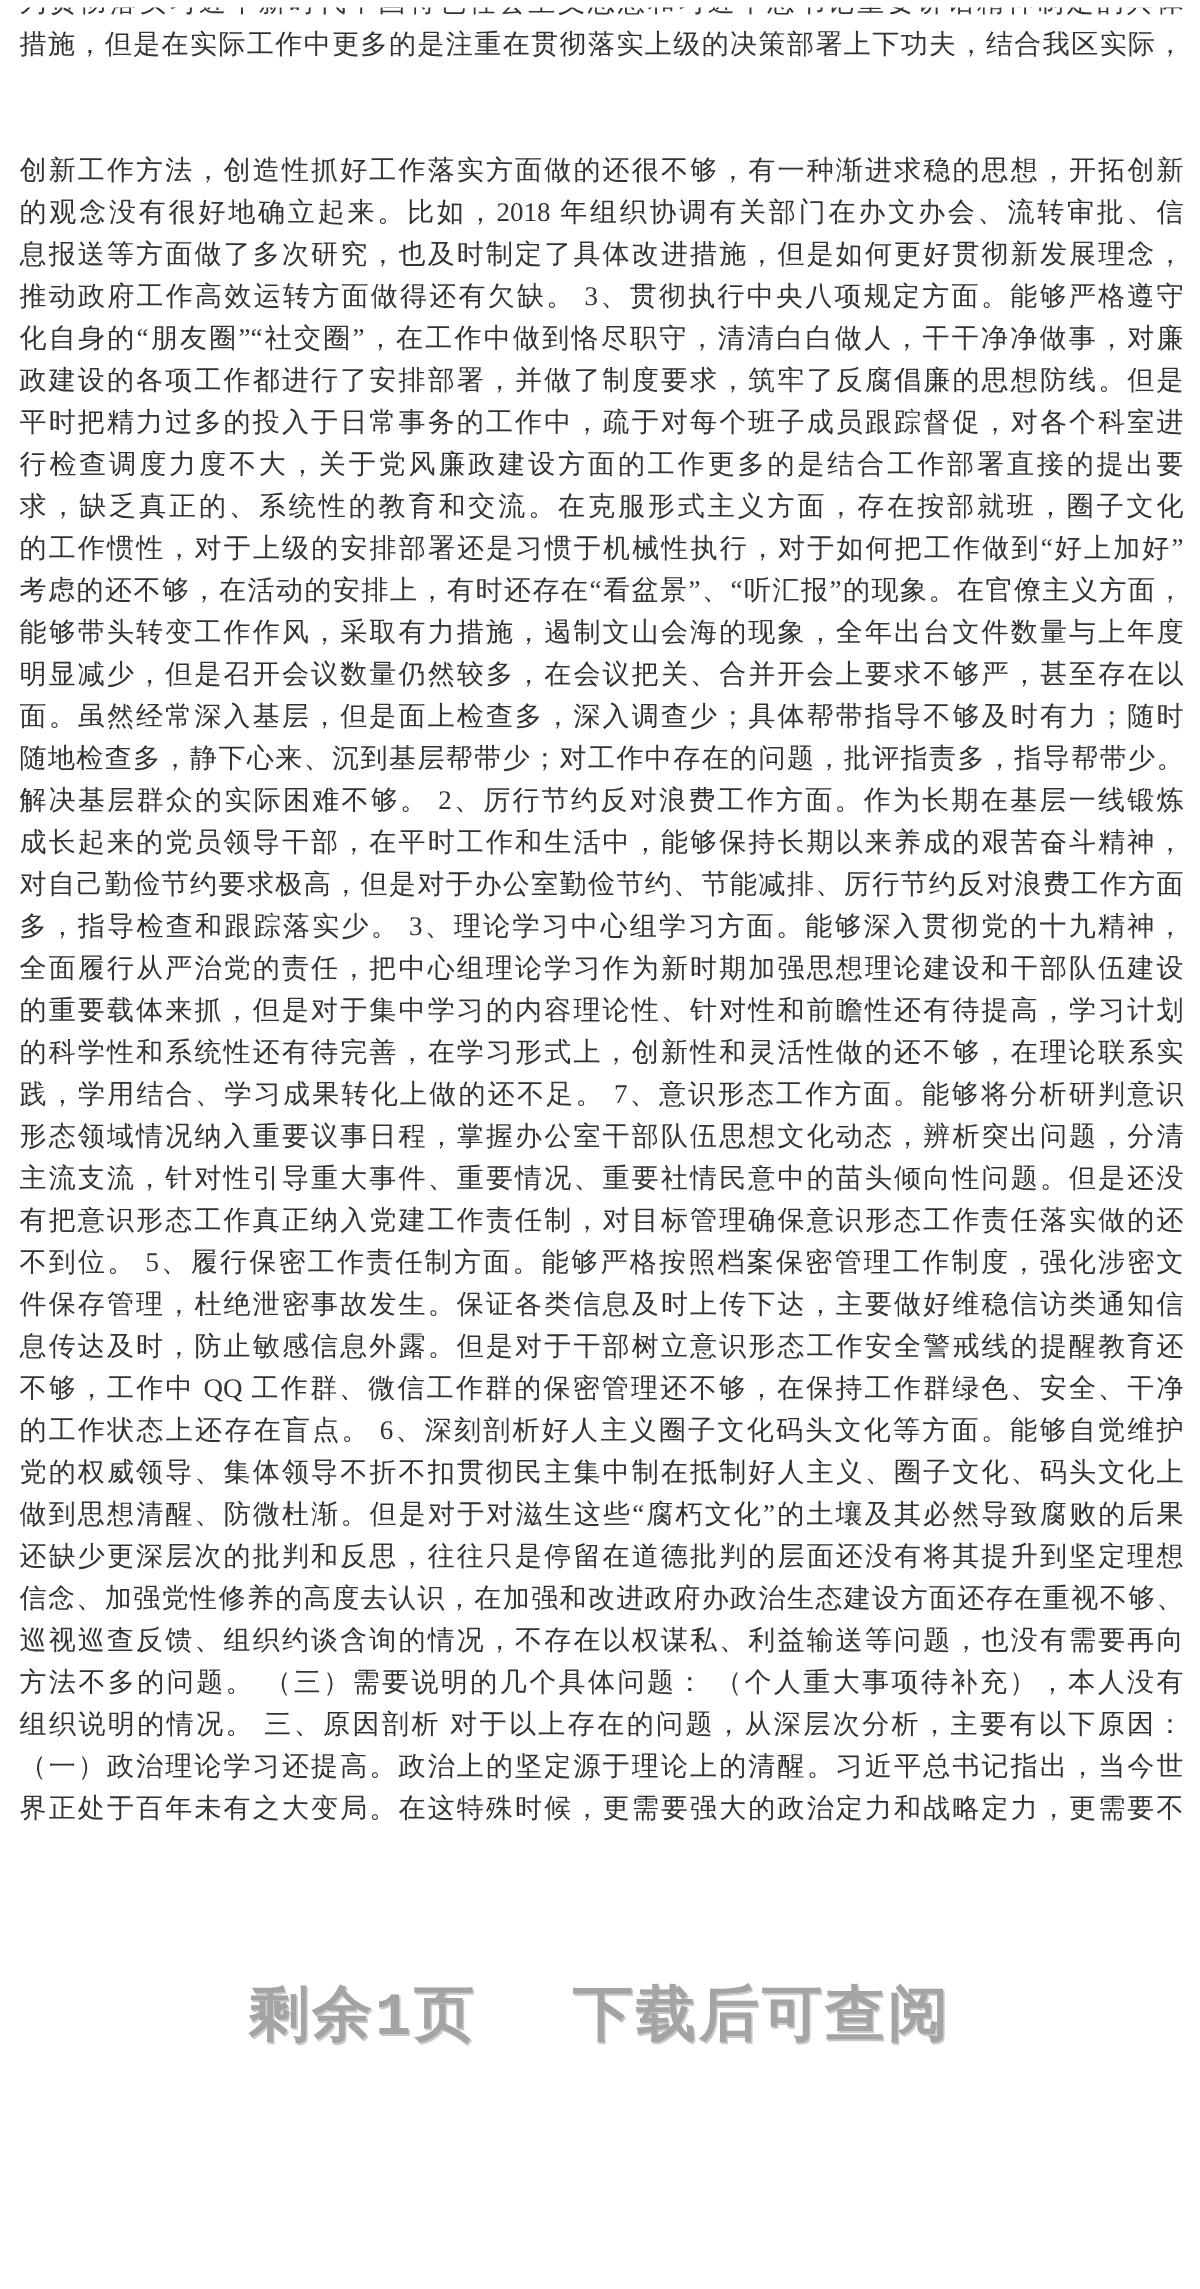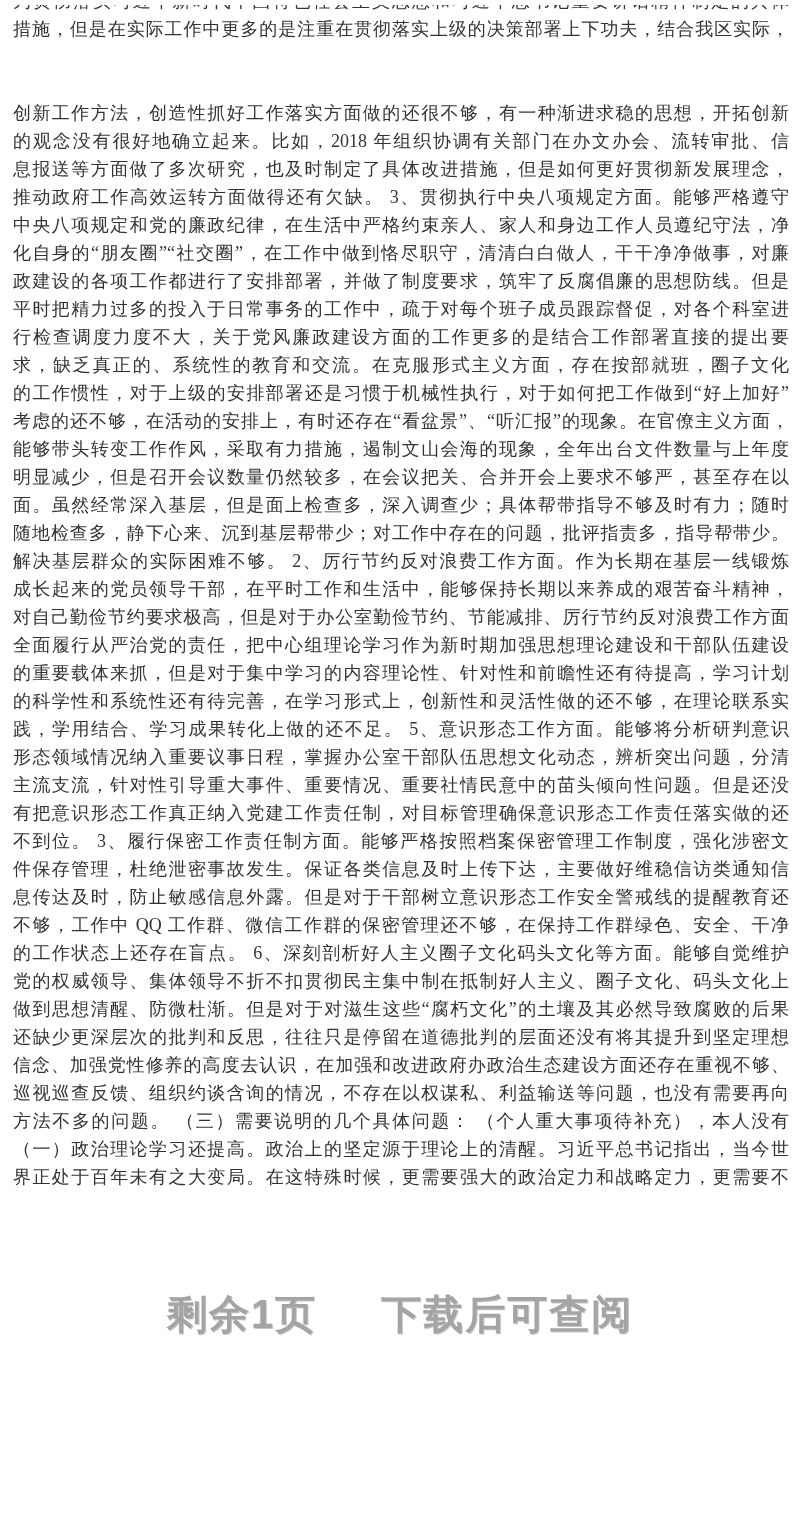--- a/index.html
+++ b/index.html
@@ -64,57 +64,58 @@
 
     <div class="line">措施，但是在实际工作中更多的是注重在贯彻落实上级的决策部署上下功夫，结合我区实际，</div>
 
     <div class="para-spacer"></div>
 
     <div>
         <div class="line">创新工作方法，创造性抓好工作落实方面做的还很不够，有一种渐进求稳的思想，开拓创新</div>
         <div class="line">的观念没有很好地确立起来。比如，2018 年组织协调有关部门在办文办会、流转审批、信</div>
         <div class="line">息报送等方面做了多次研究，也及时制定了具体改进措施，但是如何更好贯彻新发展理念，</div>
         <div class="line">推动政府工作高效运转方面做得还有欠缺。 3、贯彻执行中央八项规定方面。能够严格遵守</div>
-        <div class="line">中央八项规定和党的廉政纪律，在生活中严格约束亲人、家人和身边工作人员遵纪守法，净</div>
         <div class="line">化自身的“朋友圈”“社交圈”，在工作中做到恪尽职守，清清白白做人，干干净净做事，对廉</div>
         <div class="line">政建设的各项工作都进行了安排部署，并做了制度要求，筑牢了反腐倡廉的思想防线。但是</div>
         <div class="line">平时把精力过多的投入于日常事务的工作中，疏于对每个班子成员跟踪督促，对各个科室进</div>
         <div class="line">行检查调度力度不大，关于党风廉政建设方面的工作更多的是结合工作部署直接的提出要</div>
         <div class="line">求，缺乏真正的、系统性的教育和交流。在克服形式主义方面，存在按部就班，圈子文化</div>
         <div class="line">的工作惯性，对于上级的安排部署还是习惯于机械性执行，对于如何把工作做到“好上加好”</div>
         <div class="line">考虑的还不够，在活动的安排上，有时还存在“看盆景”、“听汇报”的现象。在官僚主义方面，</div>
         <div class="line">能够带头转变工作作风，采取有力措施，遏制文山会海的现象，全年出台文件数量与上年度</div>
         <div class="line">明显减少，但是召开会议数量仍然较多，在会议把关、合并开会上要求不够严，甚至存在以</div>
         <div class="line">面。虽然经常深入基层，但是面上检查多，深入调查少；具体帮带指导不够及时有力；随时</div>
         <div class="line">随地检查多，静下心来、沉到基层帮带少；对工作中存在的问题，批评指责多，指导帮带少。</div>
         <div class="line">解决基层群众的实际困难不够。 2、厉行节约反对浪费工作方面。作为长期在基层一线锻炼</div>
         <div class="line">成长起来的党员领导干部，在平时工作和生活中，能够保持长期以来养成的艰苦奋斗精神，</div>
         <div class="line">对自己勤俭节约要求极高，但是对于办公室勤俭节约、节能减排、厉行节约反对浪费工作方面</div>
+        <div class="line">多，指导检查和跟踪落实少。 3、理论学习中心组学习方面。能够深入贯彻党的十九精神，</div>
         <div class="line">全面履行从严治党的责任，把中心组理论学习作为新时期加强思想理论建设和干部队伍建设</div>
         <div class="line">的重要载体来抓，但是对于集中学习的内容理论性、针对性和前瞻性还有待提高，学习计划</div>
         <div class="line">的科学性和系统性还有待完善，在学习形式上，创新性和灵活性做的还不够，在理论联系实</div>
-        <div class="line">践，学用结合、学习成果转化上做的还不足。 5、意识形态工作方面。能够将分析研判意识</div>
+        <div class="line">践，学用结合、学习成果转化上做的还不足。 7、意识形态工作方面。能够将分析研判意识</div>
         <div class="line">形态领域情况纳入重要议事日程，掌握办公室干部队伍思想文化动态，辨析突出问题，分清</div>
         <div class="line">主流支流，针对性引导重大事件、重要情况、重要社情民意中的苗头倾向性问题。但是还没</div>
         <div class="line">有把意识形态工作真正纳入党建工作责任制，对目标管理确保意识形态工作责任落实做的还</div>
-        <div class="line">不到位。 3、履行保密工作责任制方面。能够严格按照档案保密管理工作制度，强化涉密文</div>
+        <div class="line">不到位。 5、履行保密工作责任制方面。能够严格按照档案保密管理工作制度，强化涉密文</div>
         <div class="line">件保存管理，杜绝泄密事故发生。保证各类信息及时上传下达，主要做好维稳信访类通知信</div>
         <div class="line">息传达及时，防止敏感信息外露。但是对于干部树立意识形态工作安全警戒线的提醒教育还</div>
         <div class="line">不够，工作中 QQ 工作群、微信工作群的保密管理还不够，在保持工作群绿色、安全、干净</div>
         <div class="line">的工作状态上还存在盲点。 6、深刻剖析好人主义圈子文化码头文化等方面。能够自觉维护</div>
         <div class="line">党的权威领导、集体领导不折不扣贯彻民主集中制在抵制好人主义、圈子文化、码头文化上</div>
         <div class="line">做到思想清醒、防微杜渐。但是对于对滋生这些“腐朽文化”的土壤及其必然导致腐败的后果</div>
         <div class="line">还缺少更深层次的批判和反思，往往只是停留在道德批判的层面还没有将其提升到坚定理想</div>
         <div class="line">信念、加强党性修养的高度去认识，在加强和改进政府办政治生态建设方面还存在重视不够、</div>
         <div class="line">巡视巡查反馈、组织约谈含询的情况，不存在以权谋私、利益输送等问题，也没有需要再向</div>
         <div class="line">方法不多的问题。 （三）需要说明的几个具体问题：  （个人重大事项待补充），本人没有</div>
+        <div class="line">组织说明的情况。 三、原因剖析 对于以上存在的问题，从深层次分析，主要有以下原因：</div>
         <div class="line">（一）政治理论学习还提高。政治上的坚定源于理论上的清醒。习近平总书记指出，当今世</div>
         <div class="line">界正处于百年未有之大变局。在这特殊时候，更需要强大的政治定力和战略定力，更需要不</div>
       </div>
 
   </div>
 
-  <div class="footer-banner" style="color: rgb(164, 164, 164);">
+  <div class="footer-banner" style="color: rgb(164, 164, 164); font-family: Liberation Mono, monospace;">
     <span>剩余1页</span>
     <span>下载后可查阅</span>
   </div>
 
 </div>
 
 </body></html>

